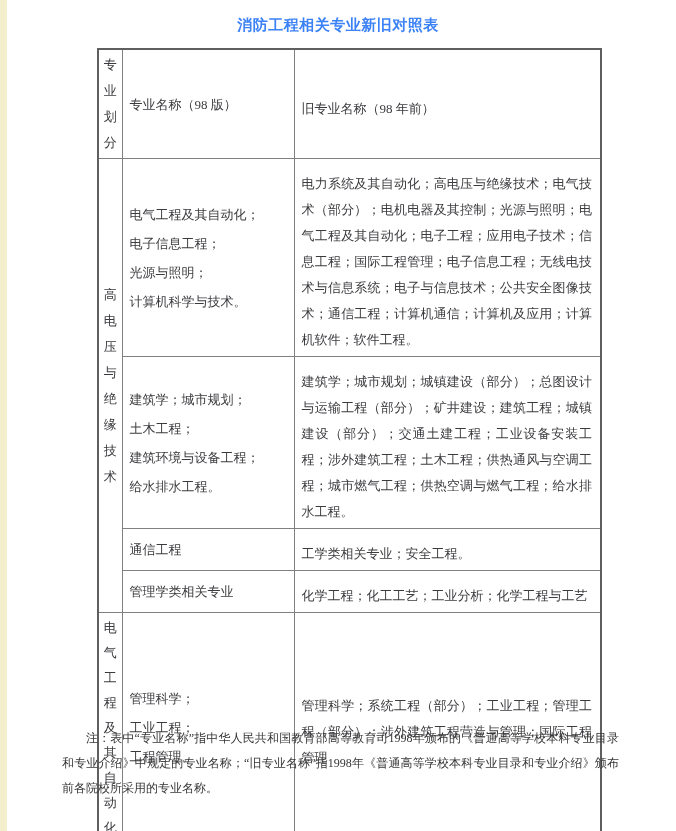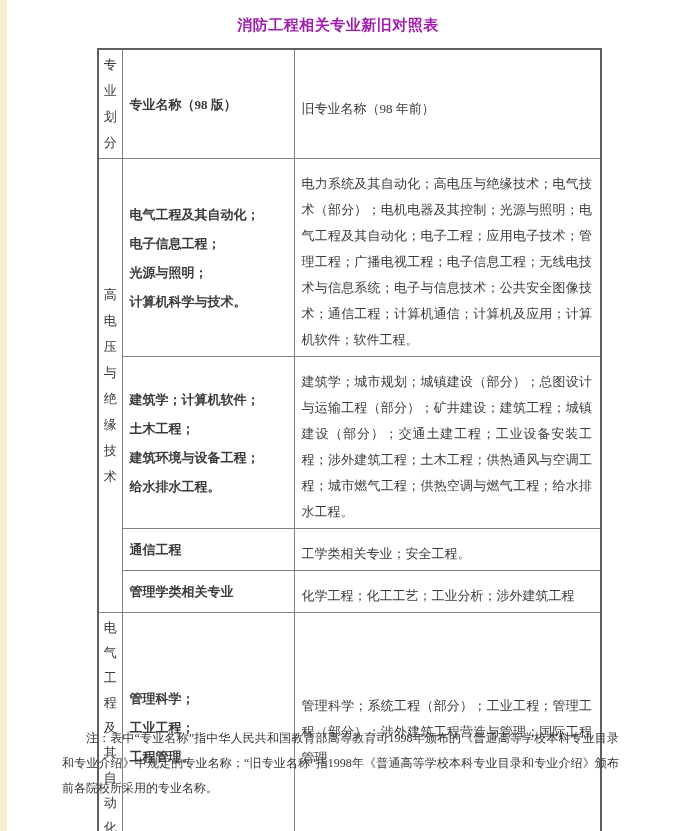--- a/index.html
+++ b/index.html
@@ -14,21 +14,21 @@
   .edge-strip {
     position: absolute; left: 0; top: 0;
     width: 7px; height: 831px;
     background: #f3efcc;
   }
   .title {
     margin: 16px 0 0 0;
     text-align: center;
     font-size: 15px;
     font-weight: bold;
-    color: #a21caf;
+    color: #3b82f6;
     letter-spacing: 0.5px;
   }
   table.majors-table {
     position: absolute;
     left: 97px; top: 48px;
     width: 503px;
     border-collapse: collapse;
     table-layout: fixed;
     border: 2px solid #5f5f5f;
   }
@@ -55,21 +55,20 @@
     word-break: break-all;
     line-height: 26px;
     text-align: center;
   }
   td.cat-cell-mgmt .vtext { line-height: 25px; }
   td.new-cell {
     padding: 2px 4px 2px 7px;
     text-align: left;
     line-height: 29px;
     white-space: pre-line;
-    font-weight: bold;
   }
   td.old-cell {
     padding: 12px 8px 3px 7px;
     text-align: justify;
     line-height: 26px;
   }
   .note {
     position: absolute;
     left: 62px; top: 726px;
     width: 557px;
@@ -103,39 +102,39 @@
     </tr>
 
     <tr class="row-eng-1">
       <td class="cat-cell" rowspan="4">
         <div class="vtext">高电压与绝缘技术</div>
       </td>
       <td class="new-cell">电气工程及其自动化；
 电子信息工程；
 光源与照明；
 计算机科学与技术。</td>
-      <td class="old-cell">电力系统及其自动化；高电压与绝缘技术；电气技术（部分）；电机电器及其控制；光源与照明；电气工程及其自动化；电子工程；应用电子技术；管理工程；广播电视工程；电子信息工程；无线电技术与信息系统；电子与信息技术；公共安全图像技术；通信工程；计算机通信；计算机及应用；计算机软件；软件工程。</td>
+      <td class="old-cell">电力系统及其自动化；高电压与绝缘技术；电气技术（部分）；电机电器及其控制；光源与照明；电气工程及其自动化；电子工程；应用电子技术；信息工程；国际工程管理；电子信息工程；无线电技术与信息系统；电子与信息技术；公共安全图像技术；通信工程；计算机通信；计算机及应用；计算机软件；软件工程。</td>
     </tr>
 
     <tr class="row-eng-2">
-      <td class="new-cell">建筑学；计算机软件；
+      <td class="new-cell">建筑学；城市规划；
 土木工程；
 建筑环境与设备工程；
 给水排水工程。</td>
       <td class="old-cell">建筑学；城市规划；城镇建设（部分）；总图设计与运输工程（部分）；矿井建设；建筑工程；城镇建设（部分）；交通土建工程；工业设备安装工程；涉外建筑工程；土木工程；供热通风与空调工程；城市燃气工程；供热空调与燃气工程；给水排水工程。</td>
     </tr>
 
     <tr class="row-eng-3">
       <td class="new-cell">通信工程</td>
       <td class="old-cell">工学类相关专业；安全工程。</td>
     </tr>
 
     <tr class="row-eng-4">
       <td class="new-cell">管理学类相关专业</td>
-      <td class="old-cell">化学工程；化工工艺；工业分析；涉外建筑工程</td>
+      <td class="old-cell">化学工程；化工工艺；工业分析；化学工程与工艺</td>
     </tr>
 
     <tr class="row-mgmt-1">
       <td class="cat-cell cat-cell-mgmt">
         <div class="vtext">电气工程及其自动化</div>
       </td>
       <td class="new-cell">管理科学；
 工业工程；
 工程管理。</td>
       <td class="old-cell">管理科学；系统工程（部分）；工业工程；管理工程（部分）；涉外建筑工程营造与管理；国际工程管理</td>

